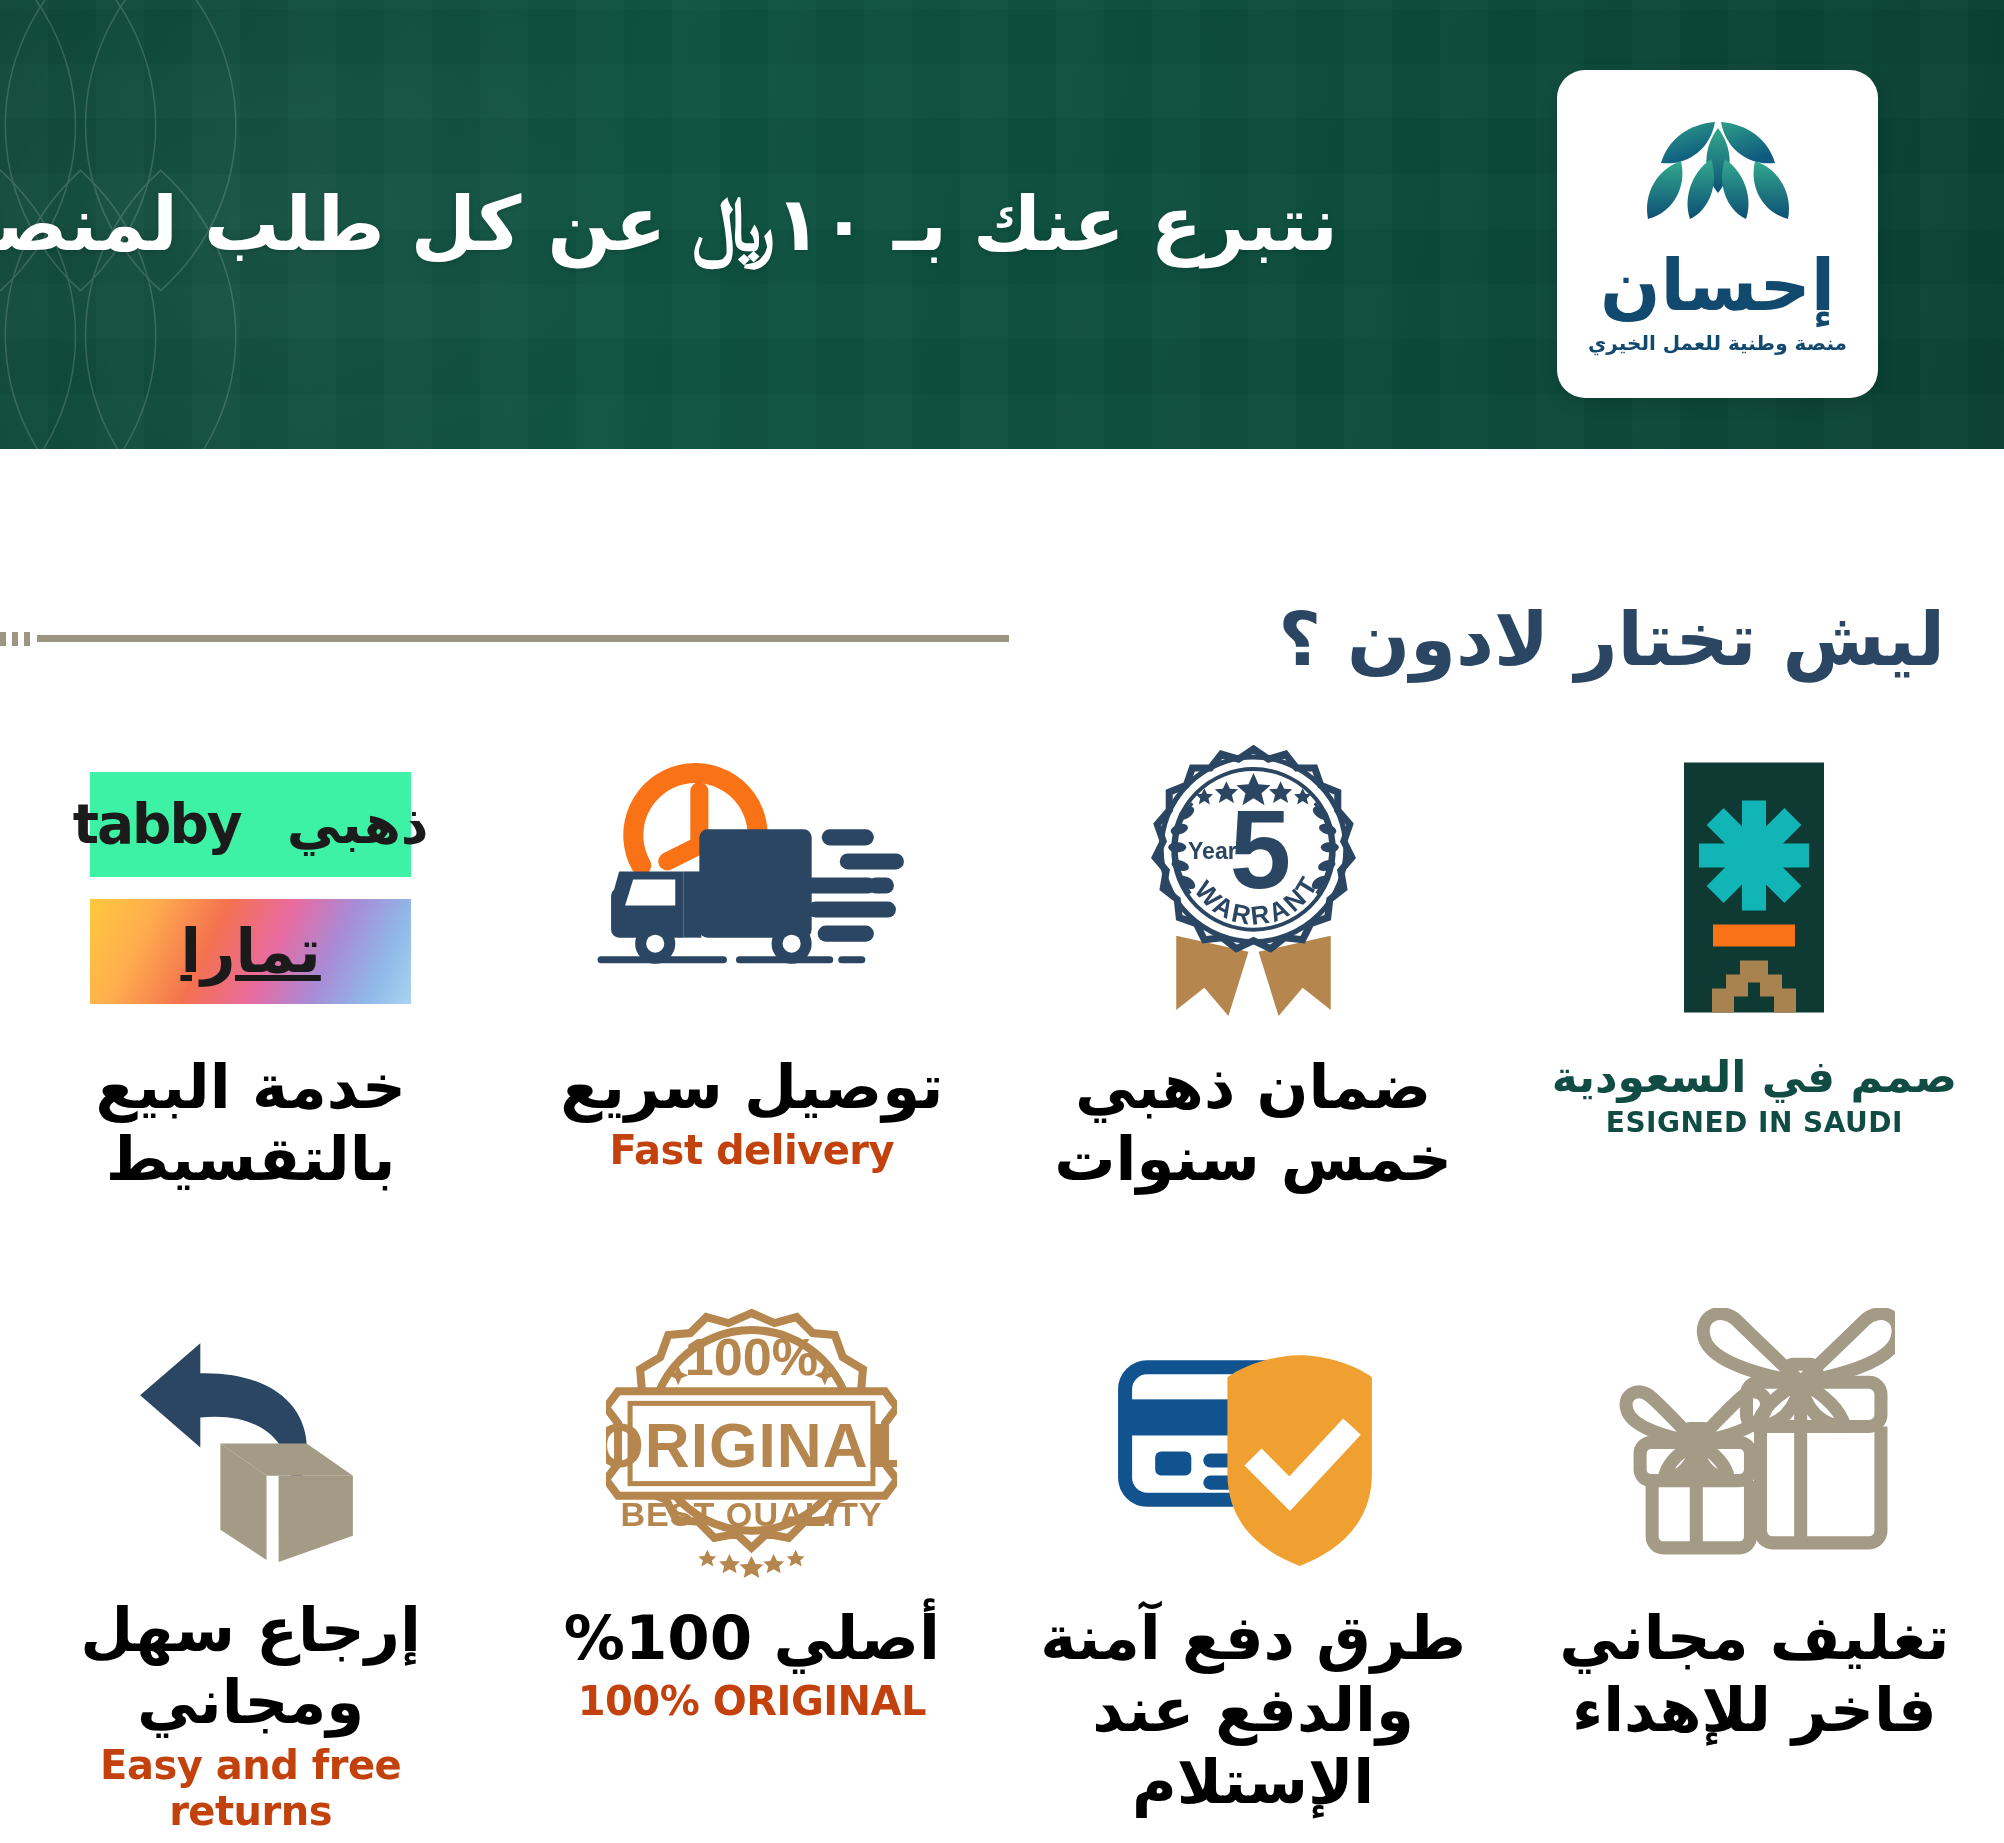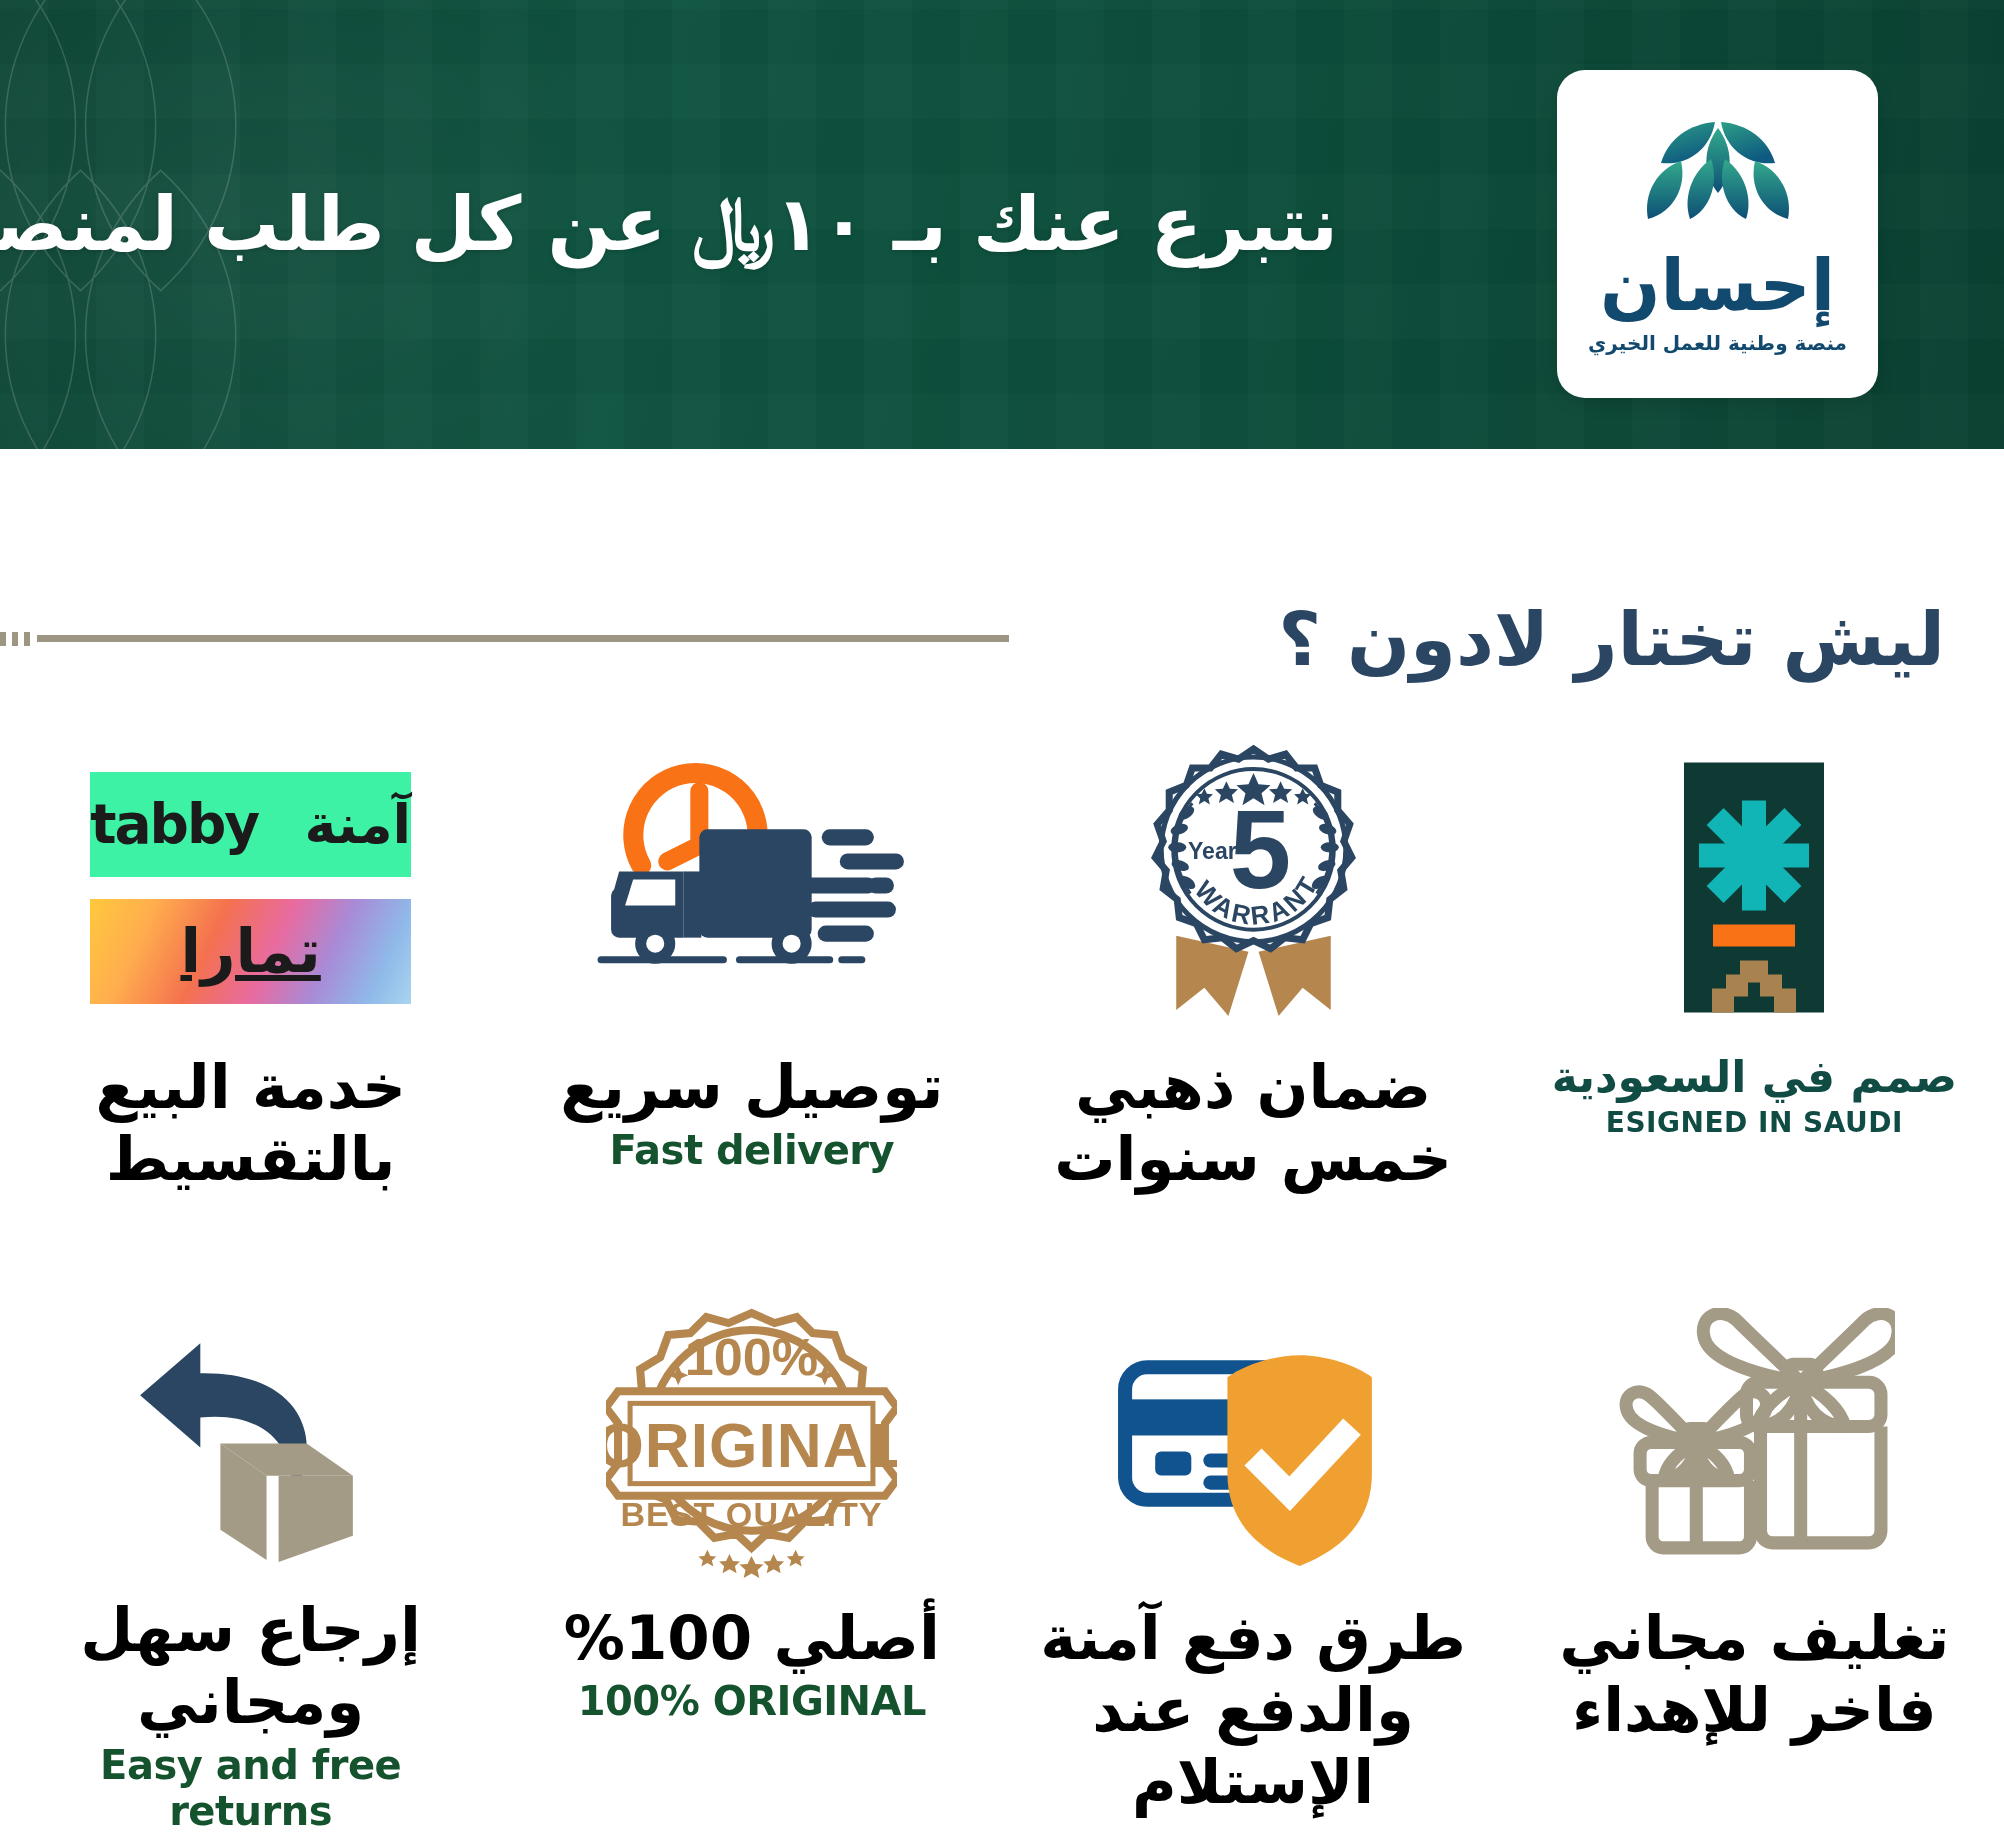--- a/index.html
+++ b/index.html
@@ -84,21 +84,21 @@
   .icon-box{
     height:321px; display:flex; flex-direction:column;
     align-items:flex-start; justify-content:center;
   }
   .icon-box-r2{ height:311px; }
   .label{
     text-align:center; direction:rtl; color:#000000;
     font-size:61px; font-weight:700; line-height:1.18; margin-top:3px;
   }
   .label-sub{
-    text-align:center; color:#14532d; font-size:40px; font-weight:700;
+    text-align:center; color:#c2410c; font-size:40px; font-weight:700;
     line-height:1.15; margin-top:4px; letter-spacing:-0.5px;
   }
   .label-saudi{ color:#114c44; font-size:44px; }
   .label-saudi-sub{ color:#114c44; font-size:28px; letter-spacing:0.5px; }
 
   
   .pay-stack{ display:flex; flex-direction:column; gap:22px; align-items:center; }
   .pay-logo{
     width:321px; height:105px; display:flex; align-items:center;
     justify-content:center; gap:23px; direction:ltr;
@@ -178,21 +178,21 @@
   <div class="cell cell-r1">
     <div class="icon-box">
       <div class="pay-stack">
         <div class="pay-logo tabby">
           <span class="tabby-en">tabby</span>
           <svg class="star-ico" viewBox="0 0 40 40">
             <circle cx="20" cy="20" r="17" fill="#111"></circle>
             <path d="M20 3 L20 37 M3 20 L37 20 M8 8 L32 32 M32 8 L8 32" stroke="#3ef2a5" stroke-width="2.5"></path>
             <path d="M22 6 L34 6 L34 17 Z" fill="#3ef2a5" stroke="#111" stroke-width="2"></path>
           </svg>
-          <span class="tabby-ar">آمنة</span>
+          <span class="tabby-ar">ذهبي</span>
         </div>
         <div class="pay-logo tamara">
           <span class="tamara-ar">تمارا</span>
         </div>
       </div>
     </div>
     <div class="label">خدمة البيع بالتقسيط</div>
   </div>
 
   <div class="cell cell-r1">

